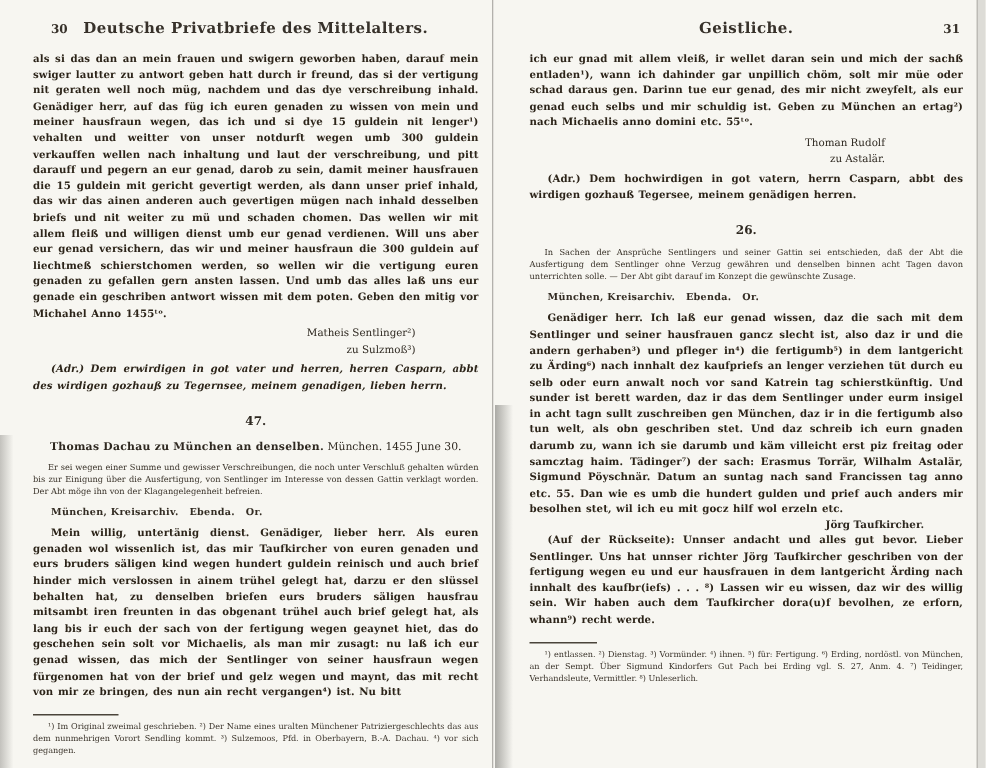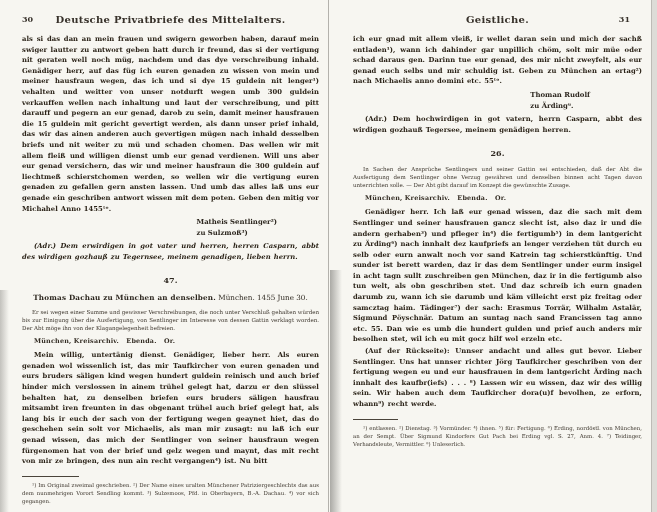--- a/index.html
+++ b/index.html
@@ -17,29 +17,29 @@
     background:linear-gradient(to right, rgba(110,108,104,0.38), rgba(110,108,104,0));}
   .gutter-shadow{position:absolute;left:330px;top:270px;width:12px;height:242px;
     background:linear-gradient(to right, rgba(95,94,90,0.5), rgba(95,94,90,0));}
   .content{position:relative;}
   .page-left .content{padding:14px 9px 0 22px;}
   .page-right .content{padding:14px 9px 0 24px;}
 
   .headrow{position:relative;height:14px;margin-bottom:6px;}
   .running-head{text-align:center;font-size:10px;font-weight:700;letter-spacing:.3px;color:#37312a;}
   .pagenum{position:absolute;top:0;font-size:8px;font-weight:700;color:#37312a;}
-  .pagenum-left{left:0;}
-  .pagenum-right{right:12px;}
+  .pagenum-left{left:12px;}
+  .pagenum-right{right:2px;}
 
   .blk{font-weight:700;font-size:6.8px;line-height:1.56;text-align:justify;
        letter-spacing:.05px;word-spacing:.6px;color:#2c2419;}
   .blk.indent{text-indent:12px;}
 
   .sig{ text-align:right; margin:3px 42px 2px 0;}
-  .sig .sigblock{display:inline-block;text-align:left;font-weight:700;font-size:6.9px;line-height:1.6;}
+  .sig .sigblock{display:inline-block;text-align:right;font-weight:400;font-size:6.9px;line-height:1.6;}
   .sig-single{text-align:right;margin:1px 26px 1px 0;font-weight:700;font-size:6.9px;}
 
   .section-number{text-align:center;font-weight:700;font-size:8px;margin:13px 0 8px 0;}
   .section-heading{text-align:center;font-size:7.2px;line-height:1.5;margin-bottom:5px;}
   .section-heading .main{font-weight:700;letter-spacing:.2px;}
   .section-heading .date{font-weight:400;}
   .regest{font-size:5.5px;line-height:1.4;text-align:justify;font-weight:400;
           color:#3a332a;margin:2px 0 5px 0;text-indent:10px;}
   .source-line{font-size:6.4px;font-weight:700;letter-spacing:.2px;margin:2px 0 5px 0;color:#332c23;padding-left:12px;}
 
@@ -91,35 +91,36 @@
     <div class="headrow">
       <span class="pagenum pagenum-right">31</span>
       <div class="running-head">Geistliche.</div>
     </div>
 
     <p class="blk" style="margin:0;">ich eur gnad mit allem vleiß, ir wellet daran sein und mich der sachß entladen¹), wann ich dahinder gar unpillich chöm, solt mir müe oder schad daraus gen. Darinn tue eur genad, des mir nicht zweyfelt, als eur genad euch selbs und mir schuldig ist. Geben zu München an ertag²) nach Michaelis anno domini etc. 55ᵗᵒ.</p>
 
     <div class="sig" style="margin-right:52px;">
       <span class="sigblock">
         <span>Thoman Rudolf</span><br>
-        <span>zu Ärding⁶.</span>
+        <span>zu Astalär.</span>
       </span>
     </div>
 
     <p class="blk indent" style="margin:2px 0 0 0;">(Adr.) Dem hochwirdigen in got vatern, herrn Casparn, abbt des wirdigen gozhauß Tegersee, meinem genädigen herren.</p>
 
     <div class="section-number">26.</div>
 
 
     <p class="regest">In Sachen der Ansprüche Sentlingers und seiner Gattin sei entschieden, daß der Abt die Ausfertigung dem Sentlinger ohne Verzug gewähren und denselben binnen acht Tagen davon unterrichten solle. — Der Abt gibt darauf im Konzept die gewünschte Zusage.</p>
 
     <div class="source-line">München, Kreisarchiv.&nbsp;&nbsp;&nbsp;Ebenda.&nbsp;&nbsp;&nbsp;Or.</div>
 
     <p class="blk indent" style="margin:2px 0 0 0;">Genädiger herr. Ich laß eur genad wissen, daz die sach mit dem Sentlinger und seiner hausfrauen gancz slecht ist, also daz ir und die andern gerhaben³) und pfleger in⁴) die fertigumb⁵) in dem lantgericht zu Ärding⁶) nach innhalt dez kaufpriefs an lenger verziehen tüt durch eu selb oder eurn anwalt noch vor sand Katrein tag schierstkünftig. Und sunder ist berett warden, daz ir das dem Sentlinger under eurm insigel in acht tagn sullt zuschreiben gen München, daz ir in die fertigumb also tun welt, als obn geschriben stet. Und daz schreib ich eurn gnaden darumb zu, wann ich sie darumb und käm villeicht erst piz freitag oder samcztag haim. Tädinger⁷) der sach: Erasmus Torrär, Wilhalm Astalär, Sigmund Pöyschnär. Datum an suntag nach sand Francissen tag anno etc. 55. Dan wie es umb die hundert gulden und prief auch anders mir besolhen stet, wil ich eu mit gocz hilf wol erzeln etc.</p>
 
+    <div class="sig-single">Jörg Taufkircher.</div>
 
     <p class="blk indent" style="margin:1px 0 0 0;">(Auf der Rückseite): Unnser andacht und alles gut bevor. Lieber Sentlinger. Uns hat unnser richter Jörg Taufkircher geschriben von der fertigung wegen eu und eur hausfrauen in dem lantgericht Ärding nach innhalt des kaufbr(iefs) . . . ⁸) Lassen wir eu wissen, daz wir des willig sein. Wir haben auch dem Taufkircher dora(u)f bevolhen, ze erforn, whann⁹) recht werde.</p>
 
     <hr class="fnrule" style="width:45px;">
     <p class="footnotes" style="margin:0;">¹) entlassen. ²) Dienstag. ³) Vormünder. ⁴) ihnen. ⁵) für: Fertigung. ⁶) Erding, nordöstl. von München, an der Sempt. Über Sigmund Kindorfers Gut Pach bei Erding vgl. S. 27, Anm. 4. ⁷) Teidinger, Verhandsleute, Vermittler. ⁸) Unleserlich.</p>
   </div>
 </div>
 
 <div class="edge-shadow-left"></div>
 <div class="gutter-shadow"></div>

